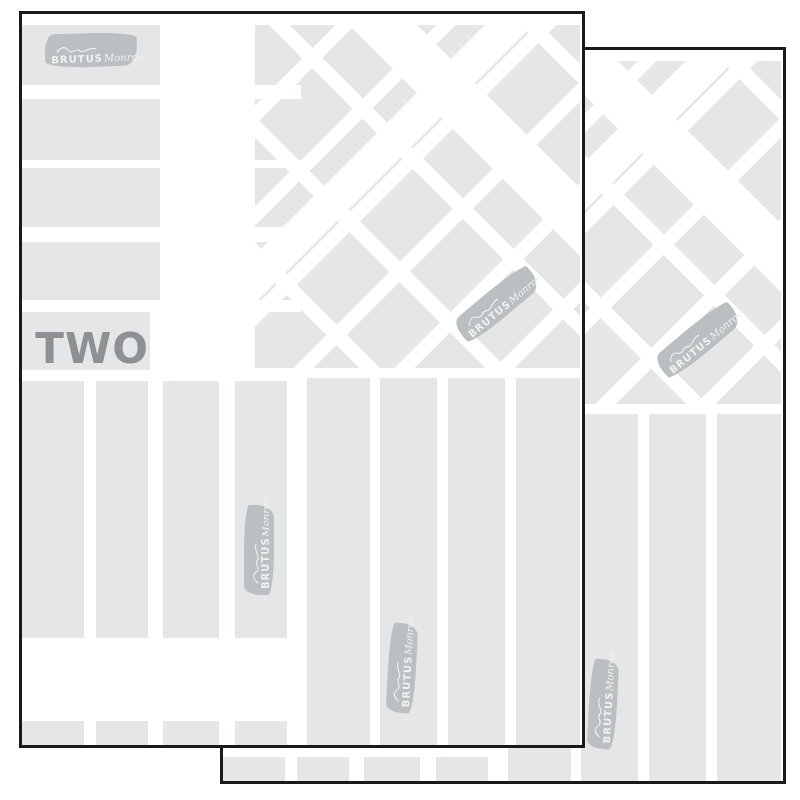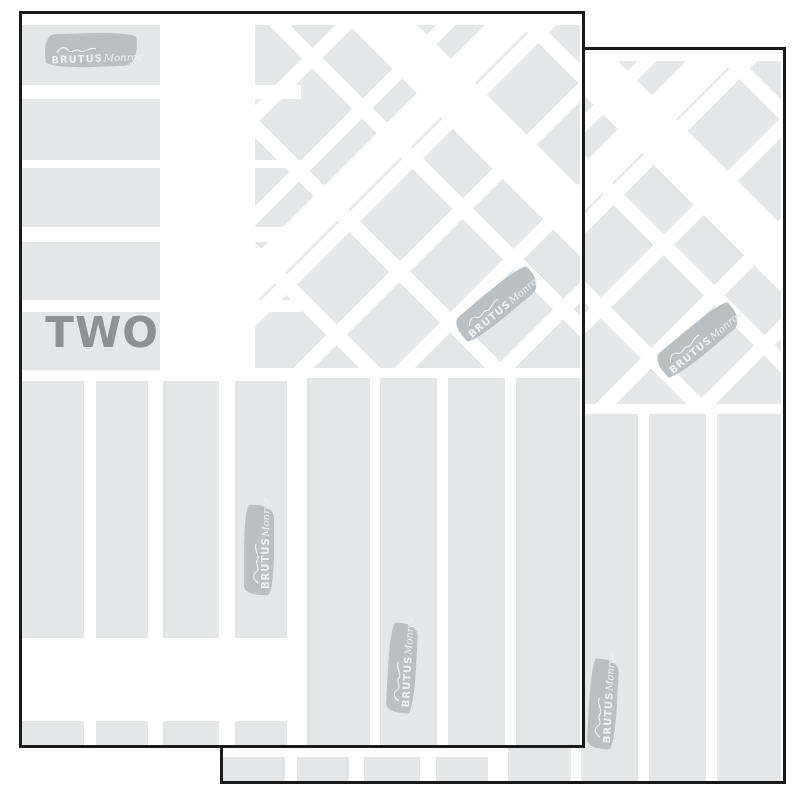--- a/index.html
+++ b/index.html
@@ -21,22 +21,22 @@
   }
   .sheet.back{left:220px; top:47px;}
   .sheet.front{left:19px; top:11px;}
   .content{position:absolute; inset:0;}
   .blk{position:absolute; background:var(--block);}
   
   .b0{left:0;top:11px;width:138px;height:60px;}
   .b1{left:0;top:85px;width:138px;height:61px;}
   .b2{left:0;top:154px;width:138px;height:59px;}
   .b3{left:0;top:228px;width:138px;height:58px;}
-  .b4{left:0;top:298px;width:138px;height:58px;
-      display:flex;align-items:flex-start;justify-content:flex-end;}
+  .b4{left:0;top:298px;width:128px;height:58px;
+      display:flex;align-items:flex-end;justify-content:flex-end;}
   .page-label{
     font-family:"DejaVu Sans","Liberation Sans",sans-serif;
     font-weight:bold;font-size:42px;letter-spacing:1px;
     color:var(--label);line-height:1;padding-right:1px;
   }
   
   .zone{
     position:absolute; left:233px; top:11px; width:325px; height:343px;
     background-color:var(--block);
     background-image:

